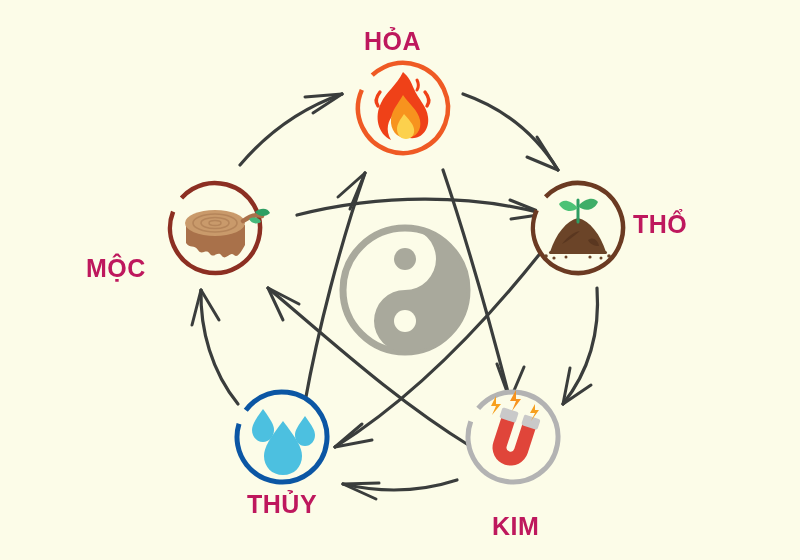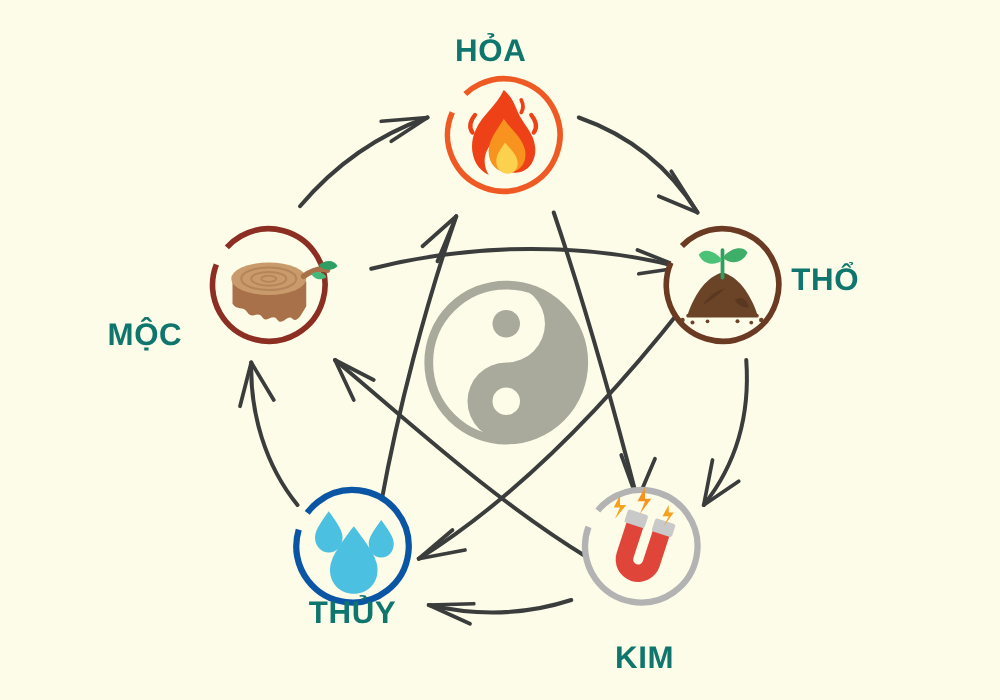--- a/index.html
+++ b/index.html
@@ -25,27 +25,27 @@
     top: 0;
     width: 800px;
     height: 560px;
   }
   .node-label {
     position: absolute;
     font-family: "Liberation Sans", sans-serif;
     font-weight: bold;
     font-size: 25px;
     letter-spacing: 0.5px;
-    color: #0f766e;
+    color: #be185d;
     white-space: nowrap;
   }
   .lbl-hoa   { left: 364px; top: 27px; }
   .lbl-moc   { left: 86px;  top: 210px; margin-top: 44px; }
   .lbl-tho   { left: 633px; top: 210px; }
-  .lbl-thuy  { left: 247px; top: 476px; }
+  .lbl-thuy  { left: 247px; top: 490px; }
   .lbl-kim   { left: 492px; top: 512px; }
 </style>
 </head>
 <body>
 
 <div id="stage">
 
   <svg id="diagram-svg" viewBox="0 0 800 560">
 
     <g fill="none" stroke="#3a3d3c" stroke-linecap="round" stroke-linejoin="round">

